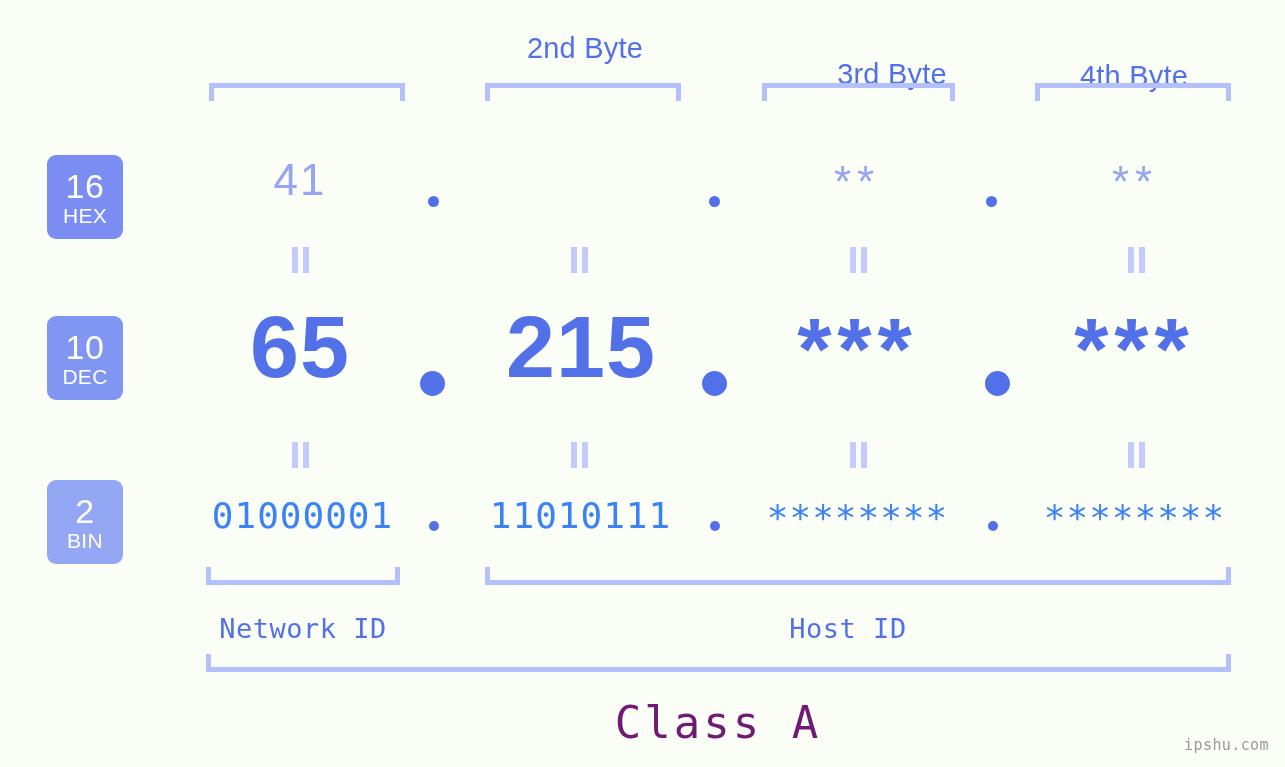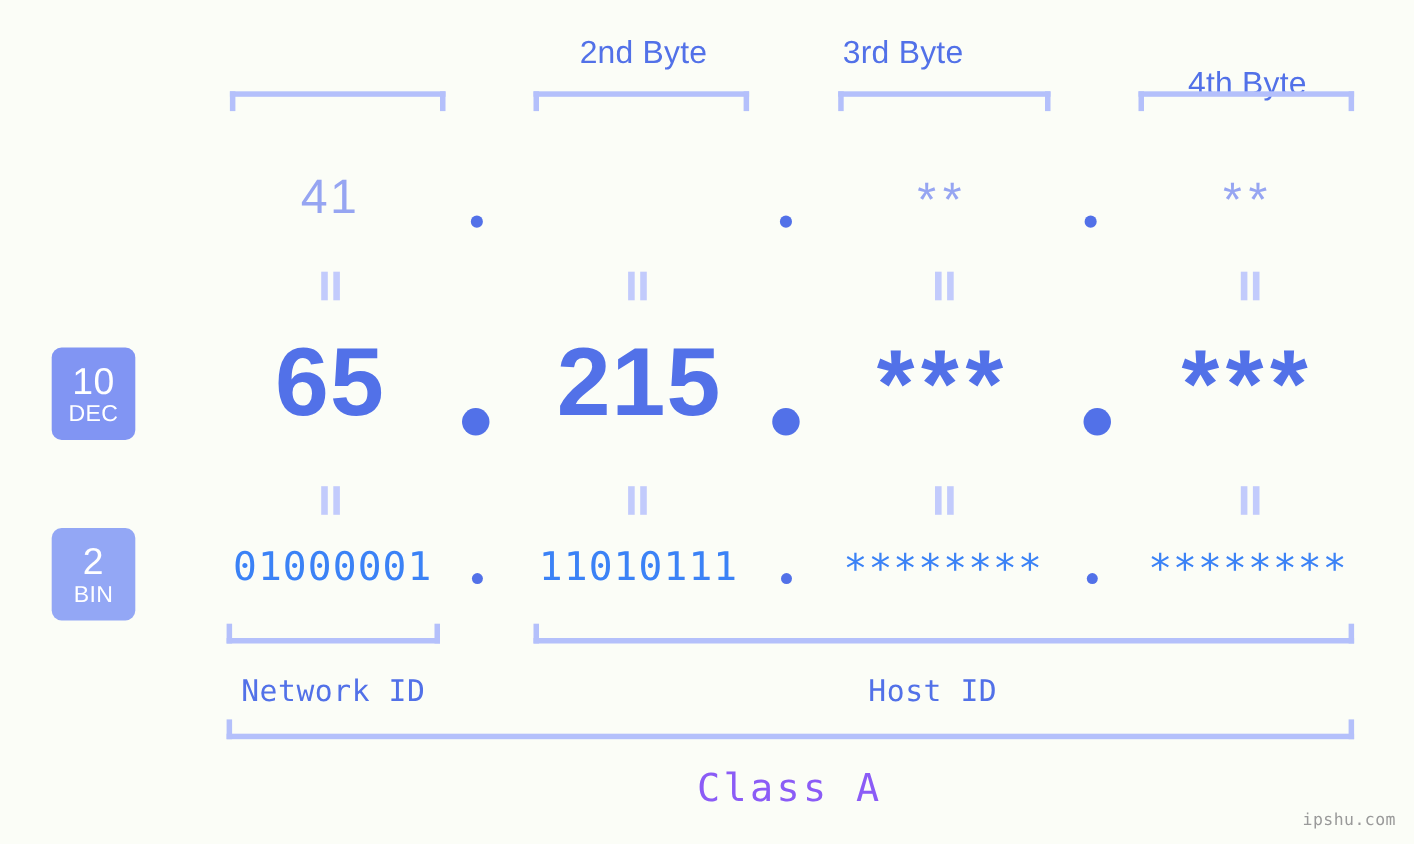--- a/index.html
+++ b/index.html
@@ -144,22 +144,22 @@
     font-size: 27px;
     color: #5271e8;
     font-family: "DejaVu Sans Mono", monospace;
     text-align: center;
     white-space: nowrap;
     letter-spacing: 0.5px;
   }
 
   .class-label {
     position: absolute;
-    font-size: 35px;
-    color: #8b5cf6;
+    font-size: 44px;
+    color: #701a75;
     font-family: "DejaVu Sans Mono", monospace;
     text-align: center;
     white-space: nowrap;
     letter-spacing: 3px;
   }
 
   .watermark {
     position: absolute;
     right: 16px;
     bottom: 13px;
@@ -168,28 +168,32 @@
     font-family: "DejaVu Sans Mono", monospace;
     letter-spacing: 0.4px;
   }
 </style>
 </head>
 <body>
 
 <div id="stage">
 
   <div class="byte-title" style="left:485px;width:200px;">2nd Byte</div>
-  <div class="byte-title" style="left:721px;width:200px;">3rd Byte</div>
+  <div class="byte-title" style="left:792px;width:200px;margin-top:26px;">3rd Byte</div>
   <div class="byte-title" style="left:1034px;width:200px;margin-top:28px;">4th Byte</div>
 
   <div class="bracket-top" style="left:209px;top:83px;width:196px;"></div>
   <div class="bracket-top" style="left:485px;top:83px;width:196px;"></div>
   <div class="bracket-top" style="left:762px;top:83px;width:193px;"></div>
   <div class="bracket-top" style="left:1035px;top:83px;width:196px;"></div>
 
+  <div class="badge" style="top:155px;height:84px;background:#7b8df2;">
+    <span class="num">16</span>
+    <span class="abbr">HEX</span>
+  </div>
 
   <div class="badge" style="top:316px;height:84px;background:#8195f3;">
     <span class="num">10</span>
     <span class="abbr">DEC</span>
   </div>
 
   <div class="badge" style="top:480px;height:84px;background:#93a7f5;">
     <span class="num">2</span>
     <span class="abbr">BIN</span>
   </div>

